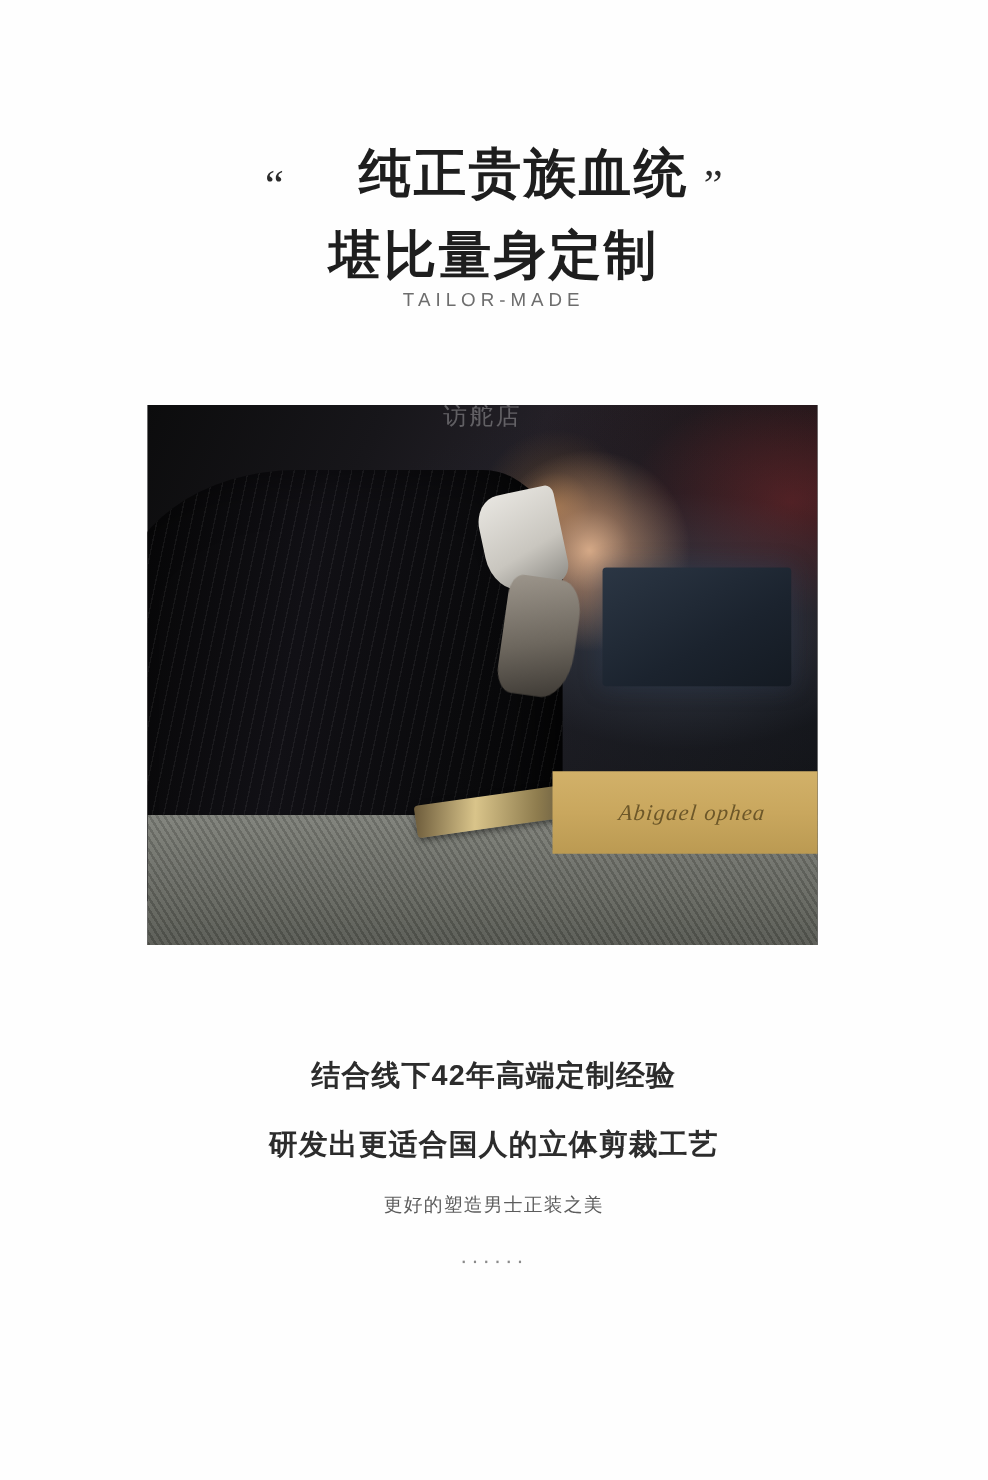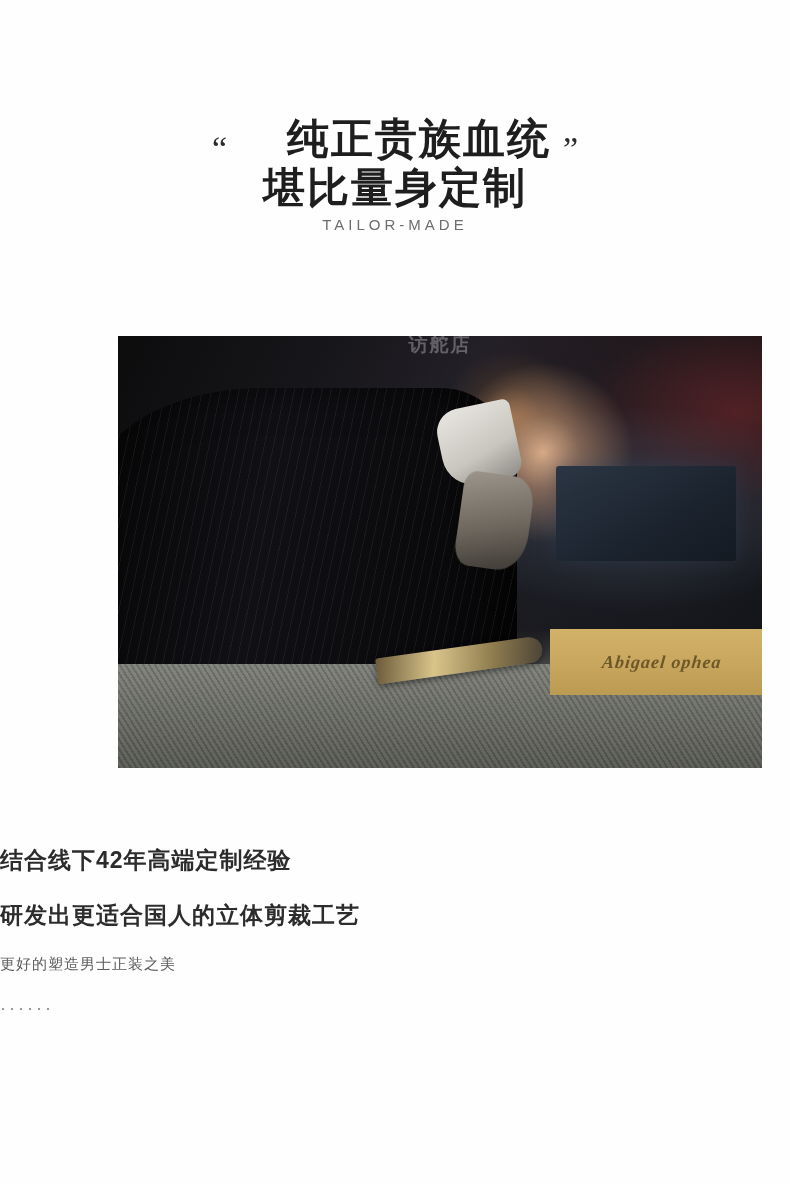--- a/index.html
+++ b/index.html
@@ -49,38 +49,38 @@
     font-weight: bold;
     letter-spacing: 2px;
     color: #1e1e1e;
     margin-left: 48px;
   }
   .headline-second {
     font-size: 42px;
     font-weight: bold;
     letter-spacing: 2px;
     color: #1e1e1e;
+    margin-top: 16px;
   }
   .subhead-en {
     font-size: 15px;
     letter-spacing: 4px;
     color: #6d6d6d;
     font-weight: normal;
   }
 
   
   .photo-wrap {
     position: absolute;
     left: 118px;
-    top: 336px;
-    width: 644px;
+    top: 324px;
+    width: 536px;
     height: 432px;
     overflow: hidden;
     background: #1a1a1a;
-    font-weight: bold;
   }
   .photo {
     position: absolute;
     inset: 0;
     
     background:
       radial-gradient(circle at 66% 27%, rgba(222,176,140,0.95) 0%, rgba(200,150,115,0.55) 7%, rgba(60,45,38,0) 17%),
       radial-gradient(circle at 61% 19%, rgba(150,106,62,0.85) 0%, rgba(120,85,50,0.3) 6%, rgba(0,0,0,0) 13%),
       radial-gradient(ellipse at 80% 40%, rgba(80,95,115,0.55) 0%, rgba(30,38,50,0.2) 28%, rgba(0,0,0,0) 50%),
       radial-gradient(ellipse at 96% 18%, rgba(150,40,40,0.55) 0%, rgba(70,20,20,0.15) 18%, rgba(0,0,0,0) 33%),
@@ -194,21 +194,21 @@
     transform: skewX(-6deg);
     opacity: 0.85;
   }
 
   
   .copy-block {
     position: absolute;
     left: 0;
     top: 845px;
     width: 790px;
-    text-align: left;
+    text-align: center;
   }
   .copy-line {
     color: #3a3a3a;
     letter-spacing: 1px;
     margin: 0 0 24px 0;
   }
   .copy-line.strong {
     font-size: 23px;
     font-weight: bold;
     color: #2c2c2c;

